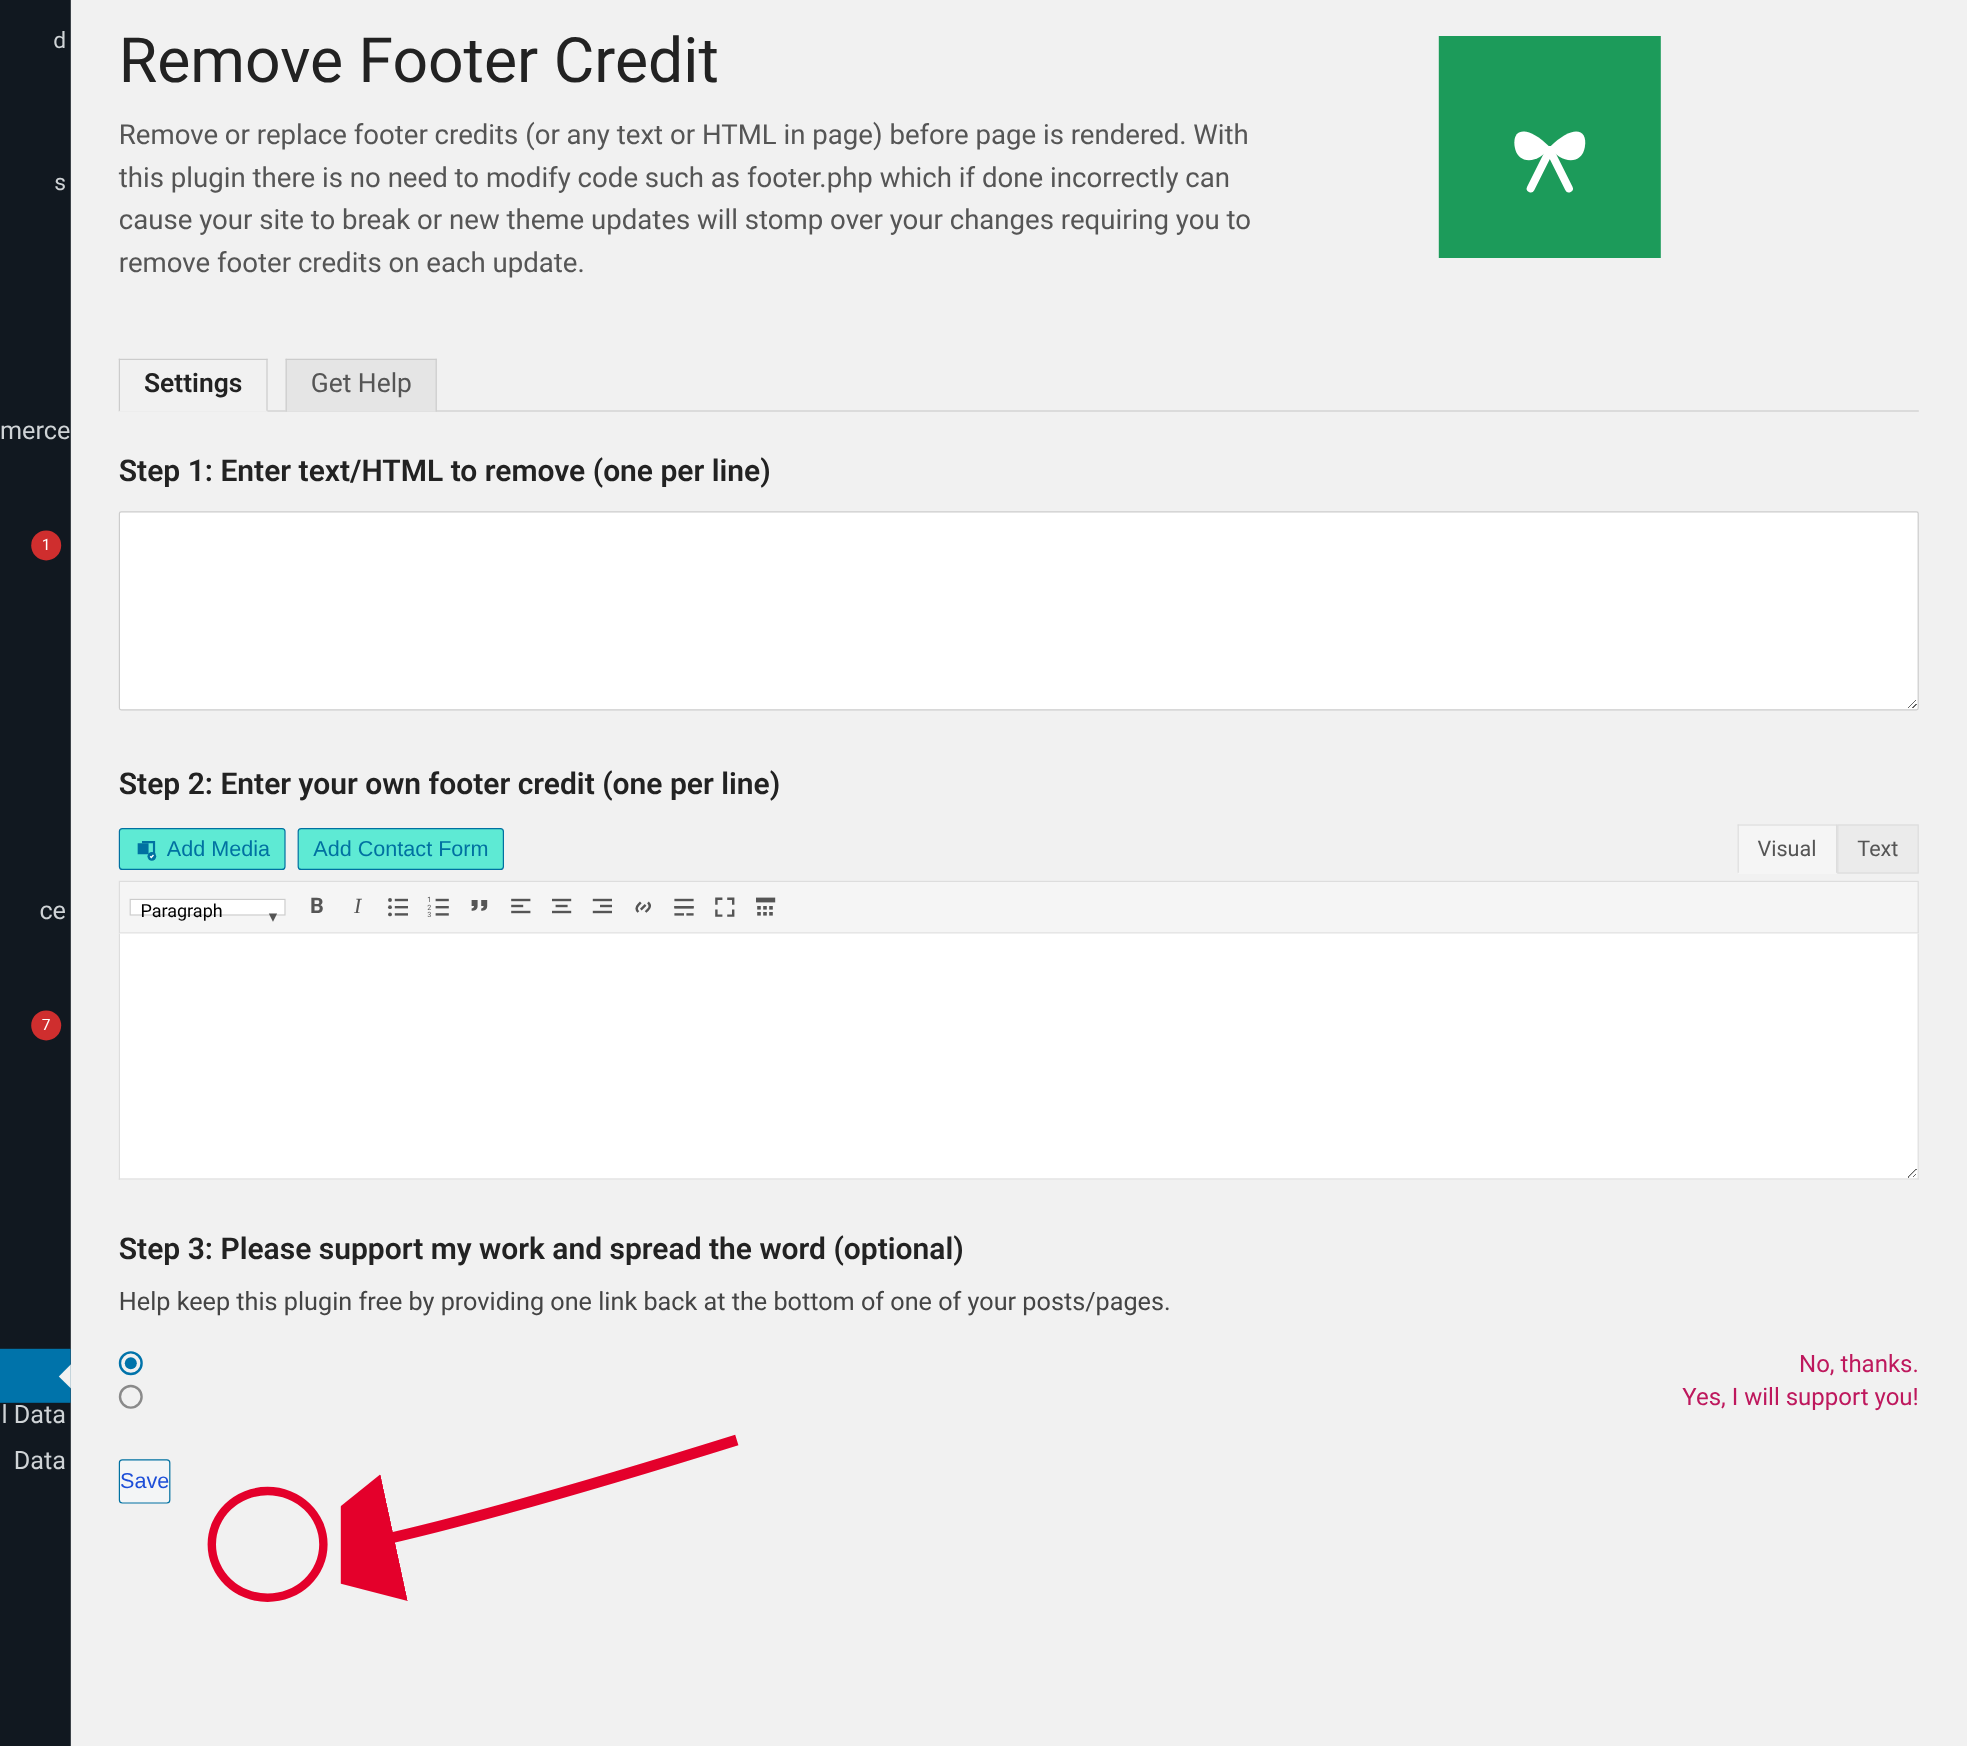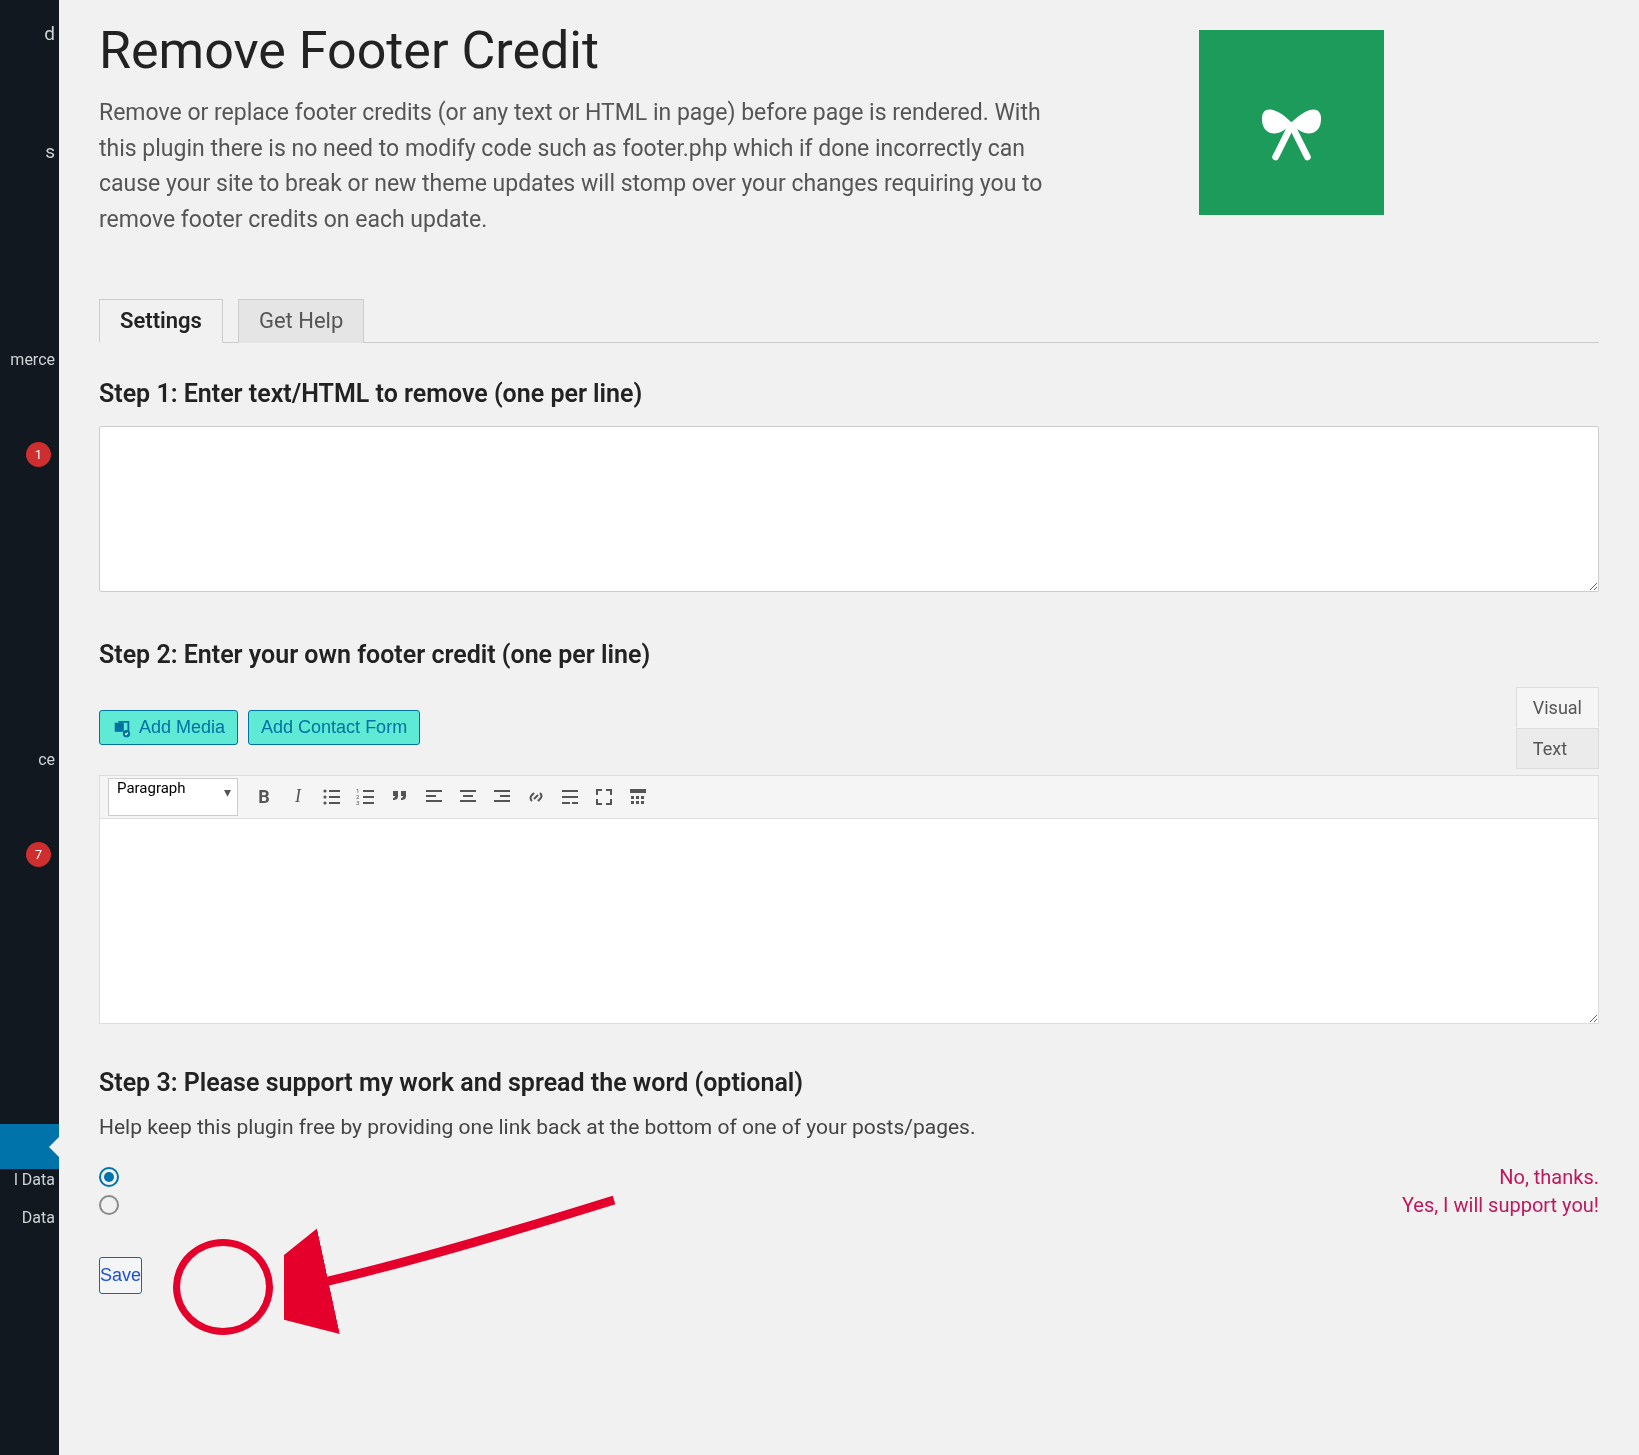--- a/index.html
+++ b/index.html
@@ -19,21 +19,21 @@
     height:100%;
     background:#111820;
     color:#cfd3d6;
     font-size:19px;
     line-height:48px;
     position:relative;
     overflow:hidden;
     flex:none;
   }
   .side-row { padding-left:0; white-space:nowrap; text-align:right; padding-right:4px;}
-  .side-row.sm { font-size:16px; }
+  .side-row.sm { font-size:21px; }
   .badge-row { position:relative; height:48px; }
   .badge {
     position:absolute;
     right:8px;
     top:14px;
     width:25px; height:25px;
     background:#cf2e2e;
     color:#fff;
     border-radius:50%;
     font-size:13px;
@@ -138,21 +138,21 @@
     background:#5eead4;
     padding:6px 12px;
     font-size:18px;
     border-radius:3px;
     display:inline-flex;
     align-items:flex-end;
     gap:7px;
     cursor:pointer;
   }
   .media-icon { width:20px; height:18px; display:inline-block; }
-  .editor-tab-row { margin-left:auto; display:flex;flex-direction:column; }
+  .editor-tab-row { margin-left:auto; display:flex; }
   .etab {
     padding:9px 16px;
     font-size:18px;
     color:#555;
     background:#ebebeb;
     border:1px solid #ddd;
     cursor:pointer;
   }
   .etab.active { background:#f5f5f5; border-bottom-color:#f5f5f5;}
 
@@ -160,21 +160,21 @@
     background:#f5f5f5;
     border:1px solid #ddd;
     height:44px;
     display:flex;
     align-items:center;
     padding:0 8px;
     gap:2px;
   }
   .para-select {
     width:130px;
-    height:38px;
+    height:14px;
     border:1px solid #ccc;
     font-size:15px;
     padding:0 24px 0 8px;
     background:#fff;
     margin-right:8px;
     cursor:pointer;
     position:relative;
   }
   .para-select::after{
     content:"▾";

